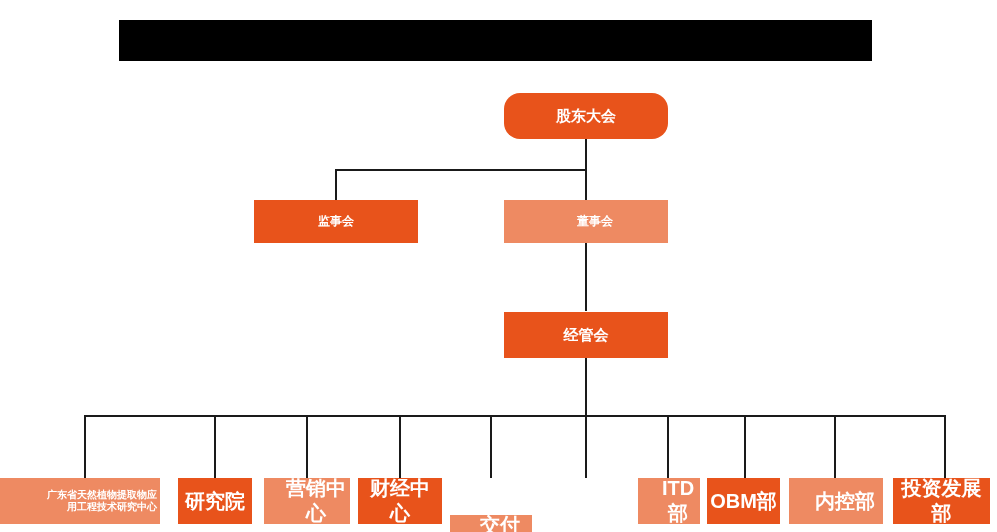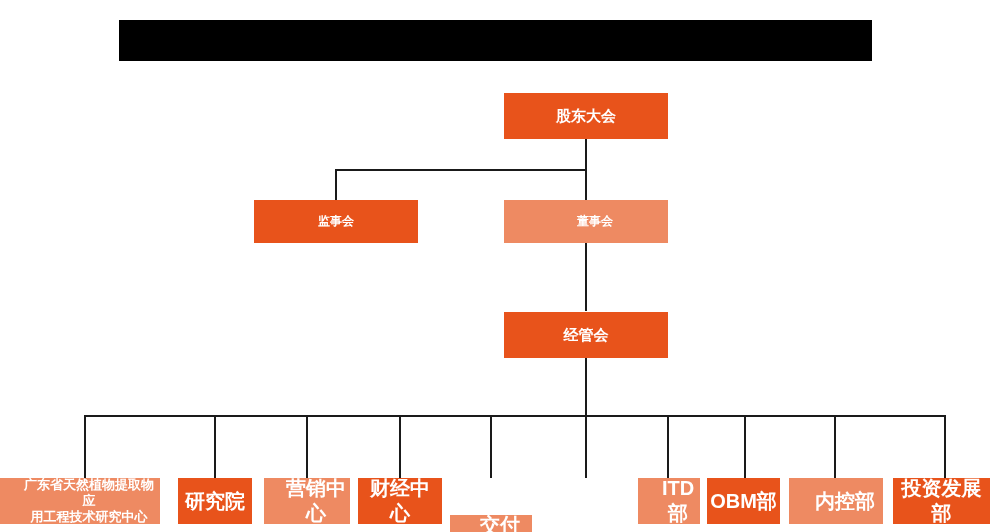--- a/index.html
+++ b/index.html
@@ -36,25 +36,25 @@
     text-align: center;
     color: #ffffff;
     font-weight: bold;
     line-height: 1.25;
     z-index: 3;
     padding: 2px 3px;
   }
   .node.dark  { background: #E8531B; }
   .node.light { background: #EE8A62; padding-left: 21px; }
 
-  .node.lvl1 { font-size: 15px; }
+  .node.lvl1 { font-size: 15px; border-radius: 16px; }
   .node.lvl2 { font-size: 12px; }
   .node.lvl3 { font-size: 15px; }
   .node.leaf { font-size: 20px; }
-  .node.leaf.small { font-size: 13px; font-weight: bold; }
+  .node.leaf.small { font-size: 10px; font-weight: bold; align-items: flex-end; }
 
   
   .ln {
     position: absolute;
     background: #1a1a1a;
     z-index: 1;
   }
   .ln.v { width: 2px; }
   .ln.h { height: 2px; }
 </style>

